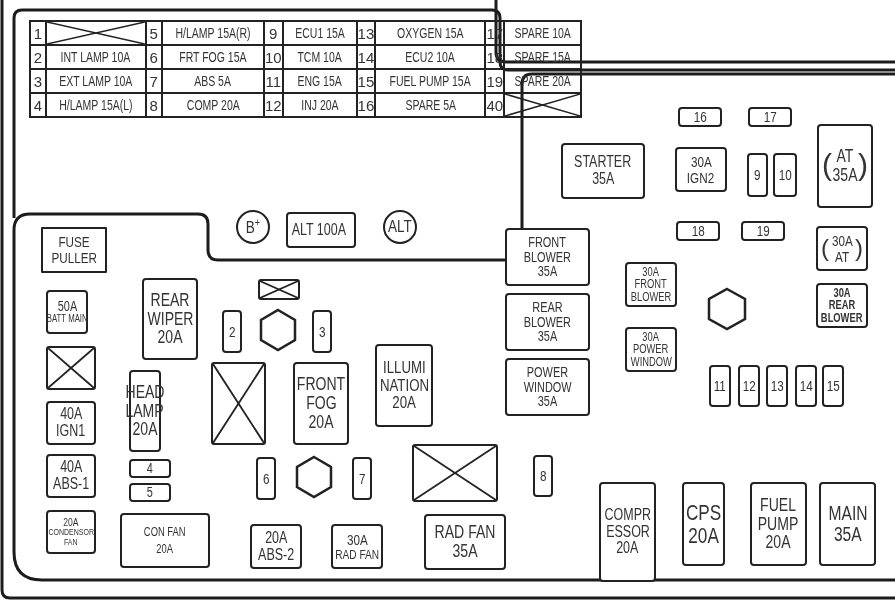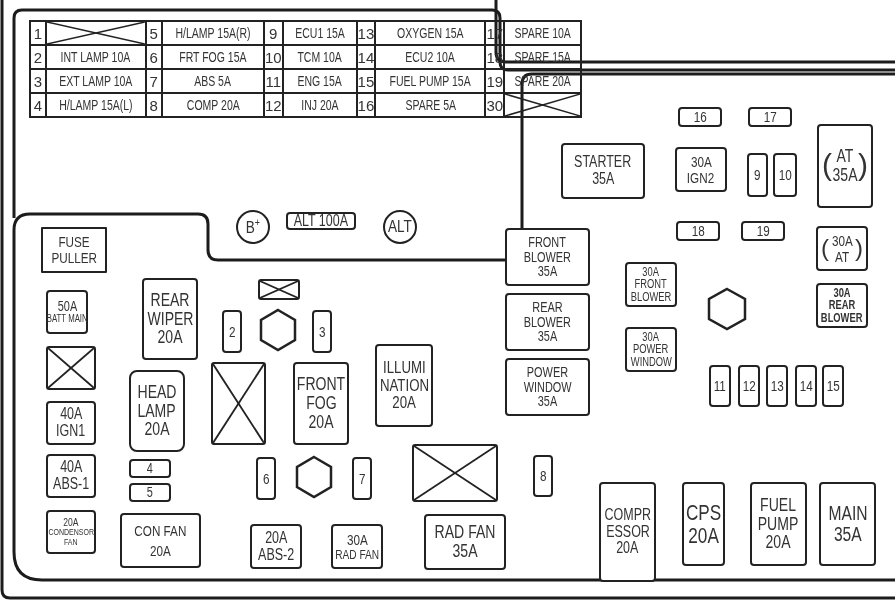--- a/index.html
+++ b/index.html
@@ -86,35 +86,35 @@
       </tr>
       <tr>
         <td class="num">4</td>
         <td class="lbl w1"><span>H/LAMP 15A(L)</span></td>
         <td class="num">8</td>
         <td class="lbl w2"><span>COMP 20A</span></td>
         <td class="num">12</td>
         <td class="lbl w3"><span>INJ 20A</span></td>
         <td class="num">16</td>
         <td class="lbl w4"><span>SPARE 5A</span></td>
-        <td class="num">30</td>
+        <td class="num">40</td>
         <td class="lbl w5 xcell">
           <svg viewBox="0 0 100 22" preserveAspectRatio="none">
             <line x1="0" y1="0" x2="100" y2="22" stroke="#222" stroke-width="1.5"></line>
             <line x1="100" y1="0" x2="0" y2="22" stroke="#222" stroke-width="1.5"></line>
           </svg>
         </td>
       </tr>
     </tbody>
 </table>
 
 <div class="circle" style="left:236px;top:210px;width:34px;height:34px;">
     <span>B<sup style="font-size:11px">+</sup></span>
   </div>
-<div class="box" style="left:286px;top:212px;width:70px;height:18px;font-size:16px;">
+<div class="box" style="left:286px;top:212px;width:70px;height:36px;font-size:16px;align-items:flex-end;">
     <span>ALT 100A</span>
   </div>
 <div class="circle" style="left:383px;top:210px;width:34px;height:34px;">
     <span>ALT</span>
   </div>
 
 <div class="box sq" style="left:41px;top:227px;width:66px;height:46px;font-size:15px;">
   <span>FUSE</span>
   <span>PULLER</span>
 </div>
@@ -140,32 +140,32 @@
   <span style="font-size:11px">20A</span>
   <span style="font-size:9px">CONDENSOR</span>
   <span style="font-size:9px">FAN</span>
 </div>
 
 <div class="box" style="left:142px;top:278px;width:56px;height:82px;font-size:18px;">
   <span>REAR</span>
   <span>WIPER</span>
   <span>20A</span>
 </div>
-<div class="box" style="left:129px;top:370px;width:56px;height:82px;font-size:18px;border-radius:8px;">
+<div class="box" style="left:129px;top:370px;width:32px;height:82px;font-size:18px;">
   <span>HEAD</span>
   <span>LAMP</span>
   <span>20A</span>
 </div>
 <div class="box" style="left:129px;top:459px;width:42px;height:19px;font-size:14px;">
     <span>4</span>
   </div>
 <div class="box" style="left:129px;top:483px;width:42px;height:19px;font-size:14px;">
     <span>5</span>
   </div>
-<div class="box" style="left:120px;top:513px;width:81px;height:55px;font-size:15px;">
+<div class="box" style="left:120px;top:513px;width:90px;height:55px;font-size:12px;">
   <span>CON FAN</span>
   <span style="margin-top:4px">20A</span>
 </div>
 
 <div class="xbox" style="left:258px;top:279px;width:42px;height:21px;">
     <svg viewBox="0 0 42 21" preserveAspectRatio="none">
       <line x1="0" y1="0" x2="42" y2="21" stroke="#222" stroke-width="2"></line>
       <line x1="42" y1="0" x2="0" y2="21" stroke="#222" stroke-width="2"></line>
     </svg>
   </div>

